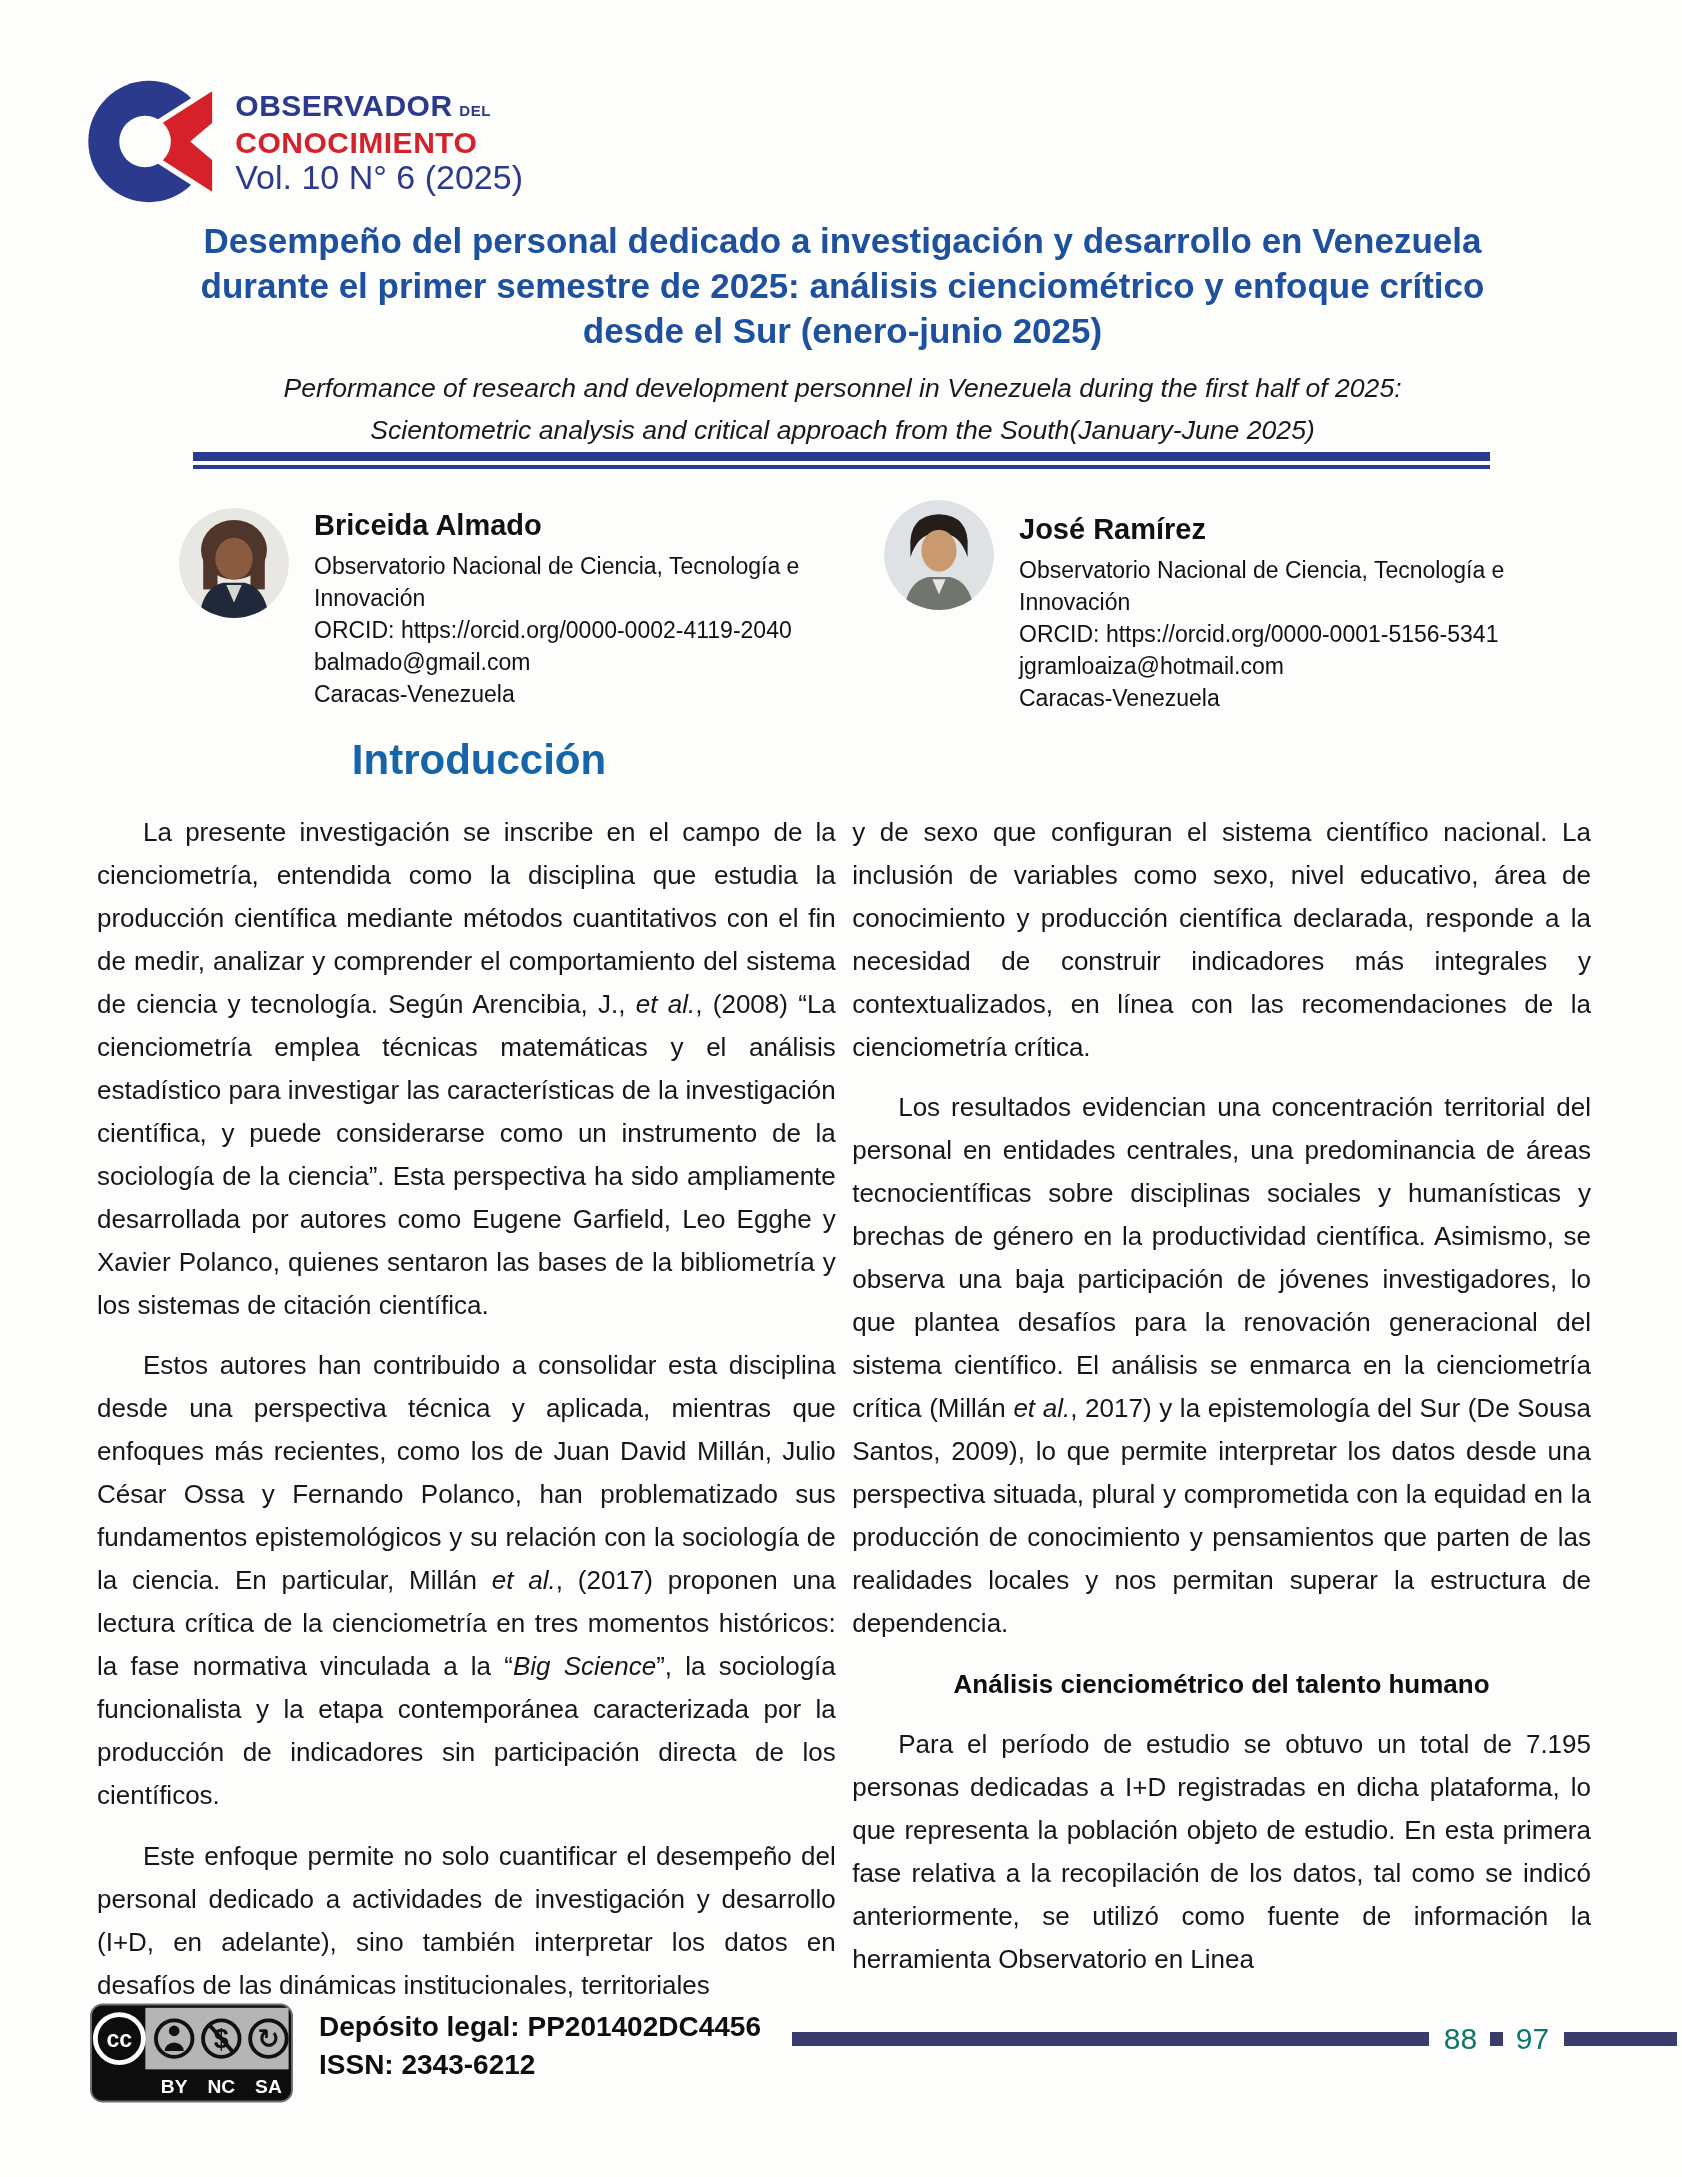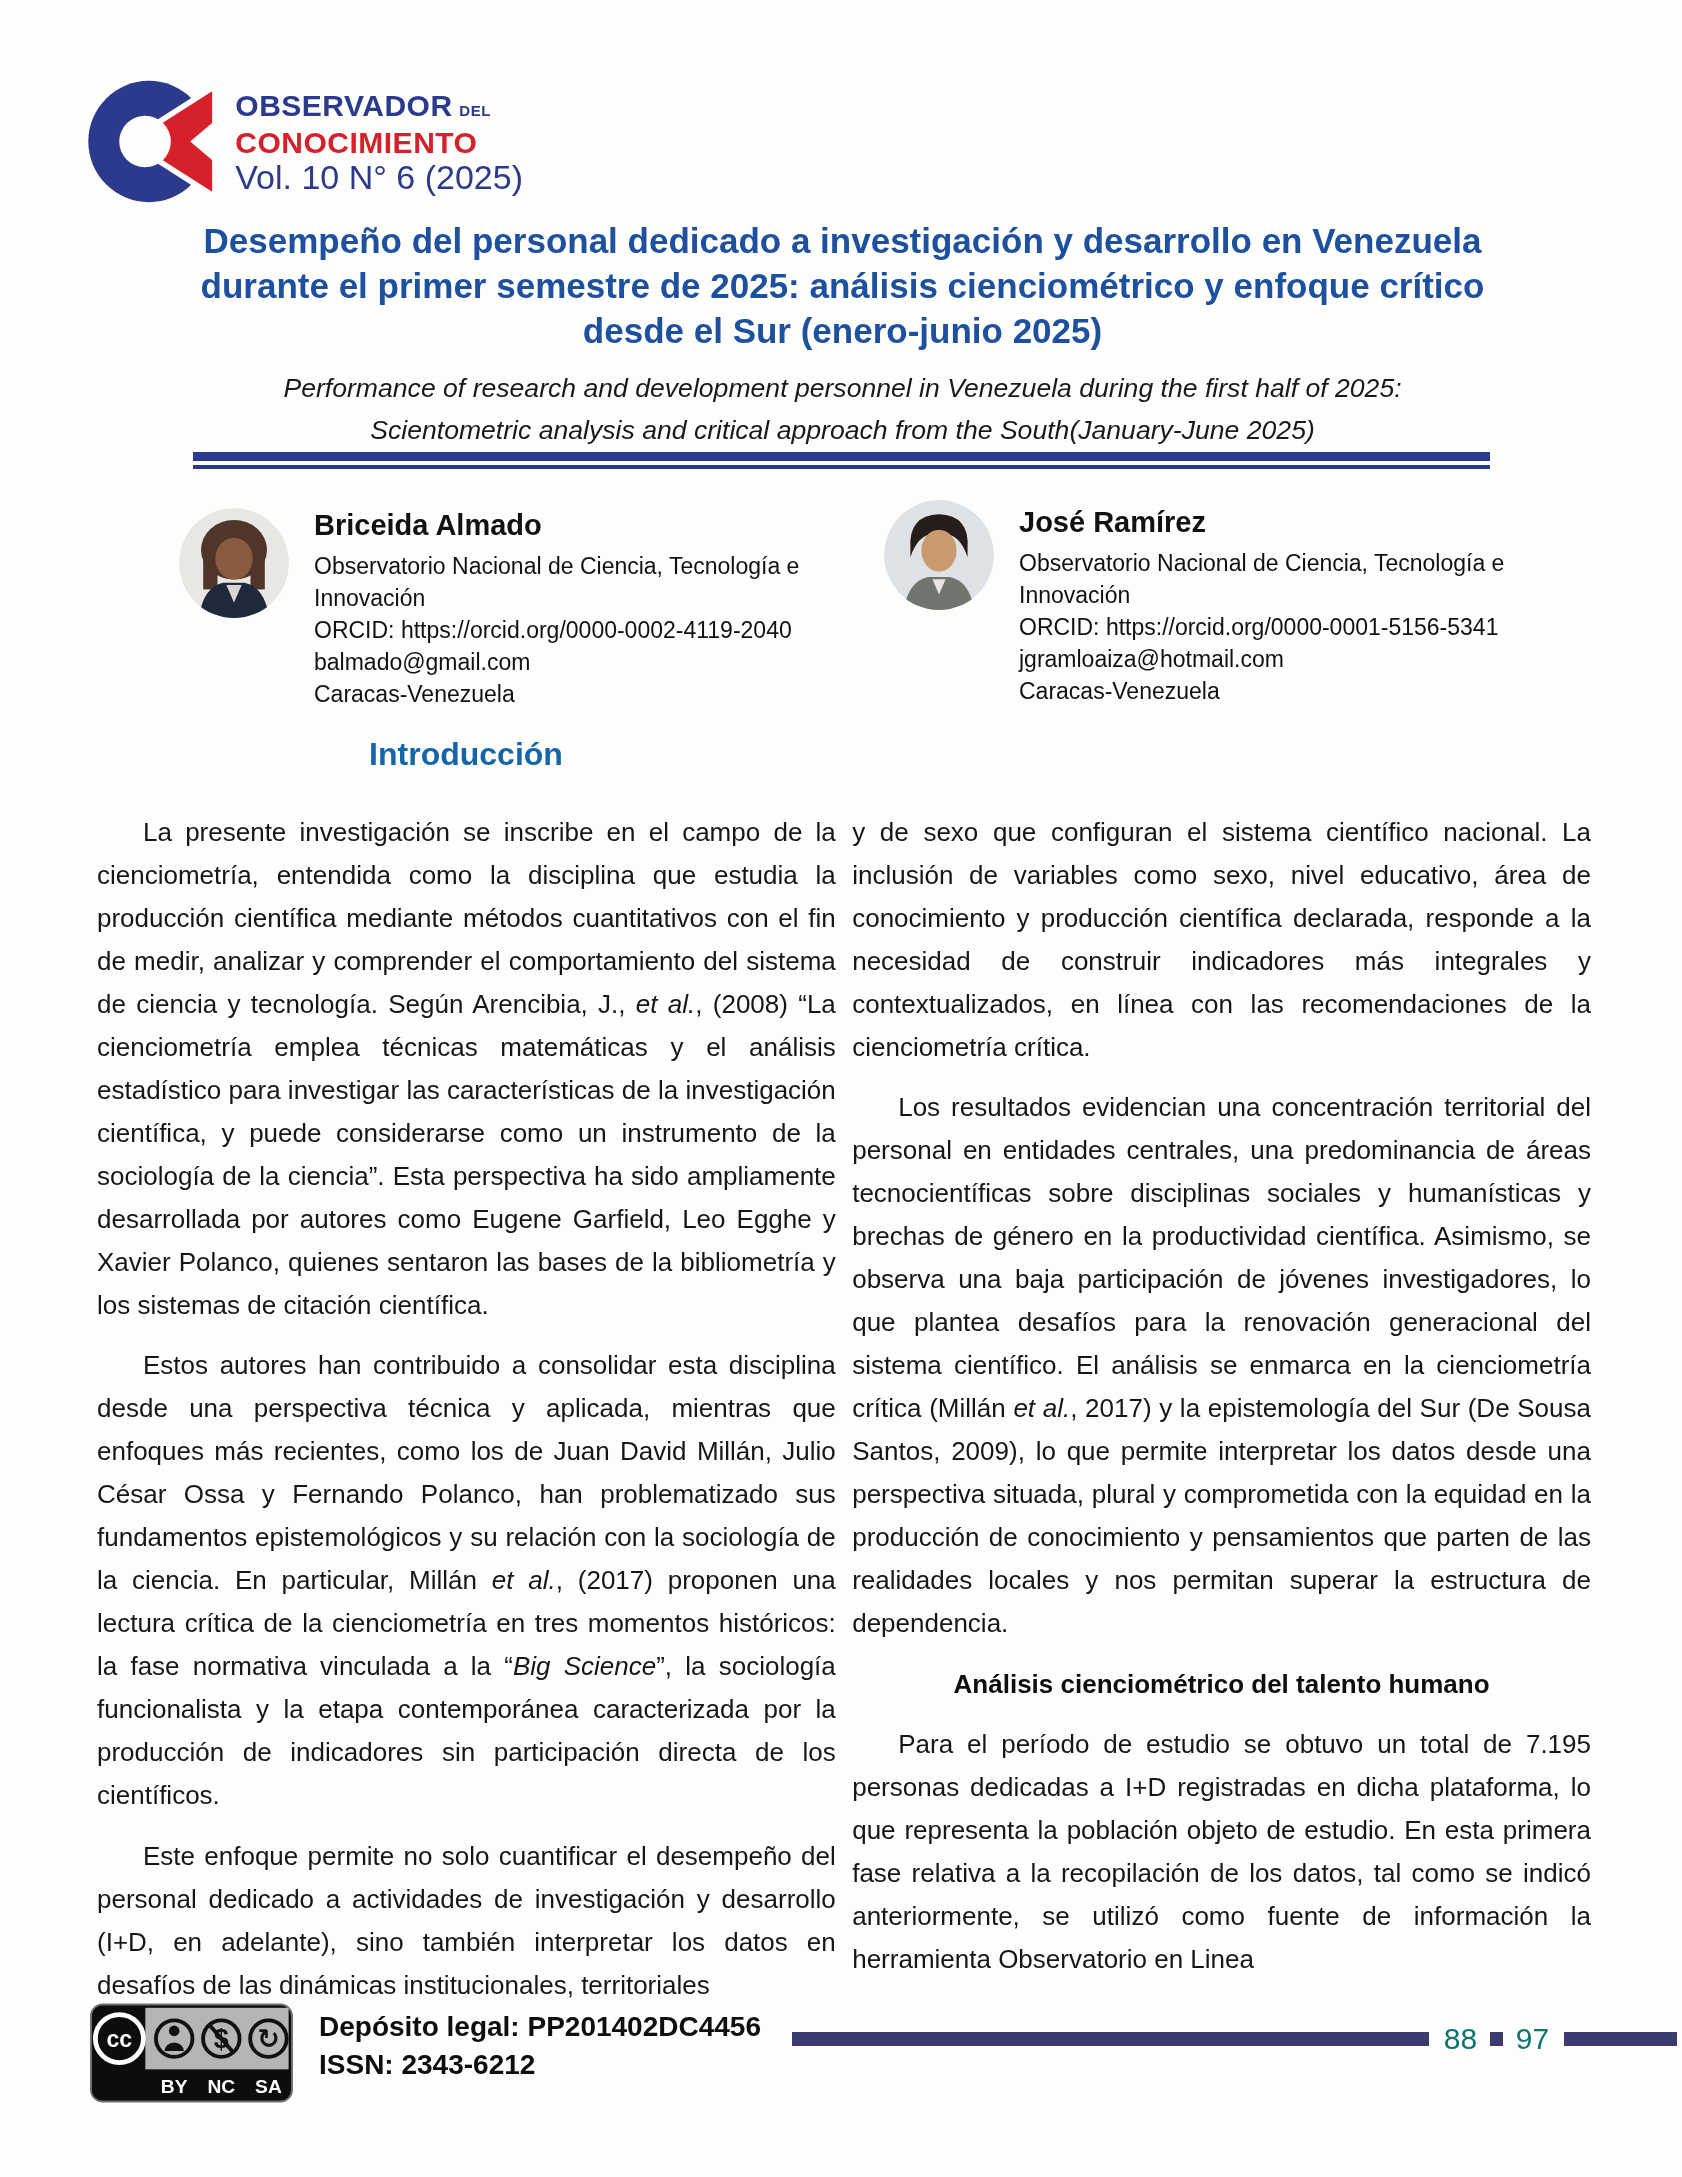--- a/index.html
+++ b/index.html
@@ -30,25 +30,25 @@
   .rule{position:absolute; left:193px; width:1297px; background:var(--rule_navy);}
   .rule-thick{top:452px; height:8.7px;}
   .rule-thin{top:465px; height:3.9px;}
   
   .authors{position:absolute; left:179px; top:494px; width:1410px; display:flex;}
   .author-card{display:flex; gap:25px; width:714px; align-items:flex-start;}
   .avatar{width:110px; height:110px; border-radius:50%; overflow:hidden; flex:none; margin-top:13.5px;}
   .author-card.second .avatar{margin-top:5.8px;}
   .author-info{display:flex; flex-direction:column;}
   .author-name{font-size:29px; font-weight:bold; margin:15.4px 0 7.7px; color:#111;}
-  .author-card.second .author-name{margin-top:12px;}
+  .author-card.second .author-name{margin-top:19px;}
   .author-line{font-size:23px; line-height:32px; color:#111;}
   
-  .intro{position:absolute; left:96px; top:736px; width:740px; margin:0; text-align:center;
-         font-size:32px; font-weight:bold; color:var(--heading_blue);}
+  .intro{position:absolute; left:109px; top:736px; width:740px; margin:0; text-align:center;
+         font-size:42px; font-weight:bold; color:var(--heading_blue);}
   
   .cols{position:absolute; left:97px; top:811px; width:1494px; display:flex; gap:16.4px;}
   .col{width:739px; text-align:justify; font-size:26px; line-height:43px; color:#161616;}
   .para{margin:0 0 17.4px;}
   .para.indent{text-indent:46px;}
   .para.noindent{text-indent:0;}
   .para.heading{font-weight:bold; text-align:center; text-indent:0; margin:11.6px 0 17.4px; color:#0e0e0e;}
   .it{font-style:italic;}
   
   .cc-badge{position:absolute; left:89px; top:2003px; width:205px; height:100px;}

